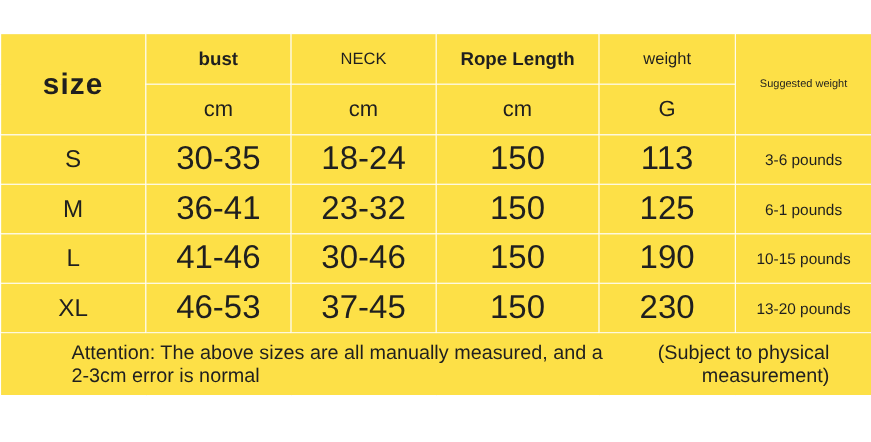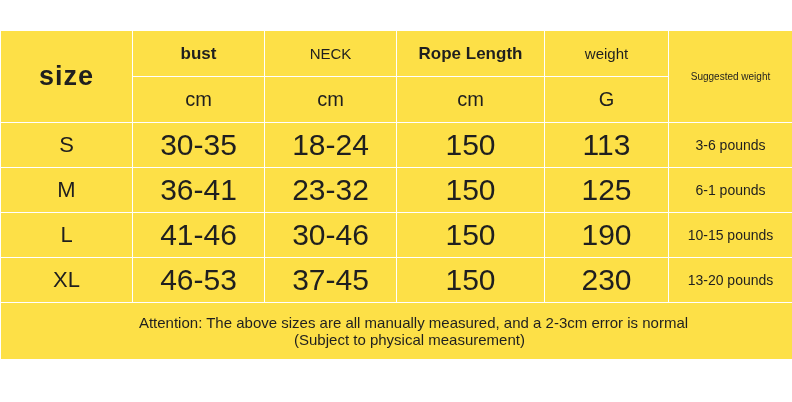--- a/index.html
+++ b/index.html
@@ -91,23 +91,22 @@
   .note-row td {
     height: 56px;
     background: #e8e8e8;
     position: relative;
   }
   .note-inner {
     display: flex;
     align-items: center;
     justify-content: space-between;
     padding: 0 30px 0 64px;
-    font-size: 15px;
+    font-size: 18px;
     color: #1f1f1f;
-    flex-direction: column;
   }
   .note-left { text-align: left; }
   .note-right { text-align: right; padding-right: 8px; }
   .bottom-space {
     position: absolute;
     left: 0;
     bottom: 0;
     width: 792px;
     height: 22px;
     background: #ffffff;

